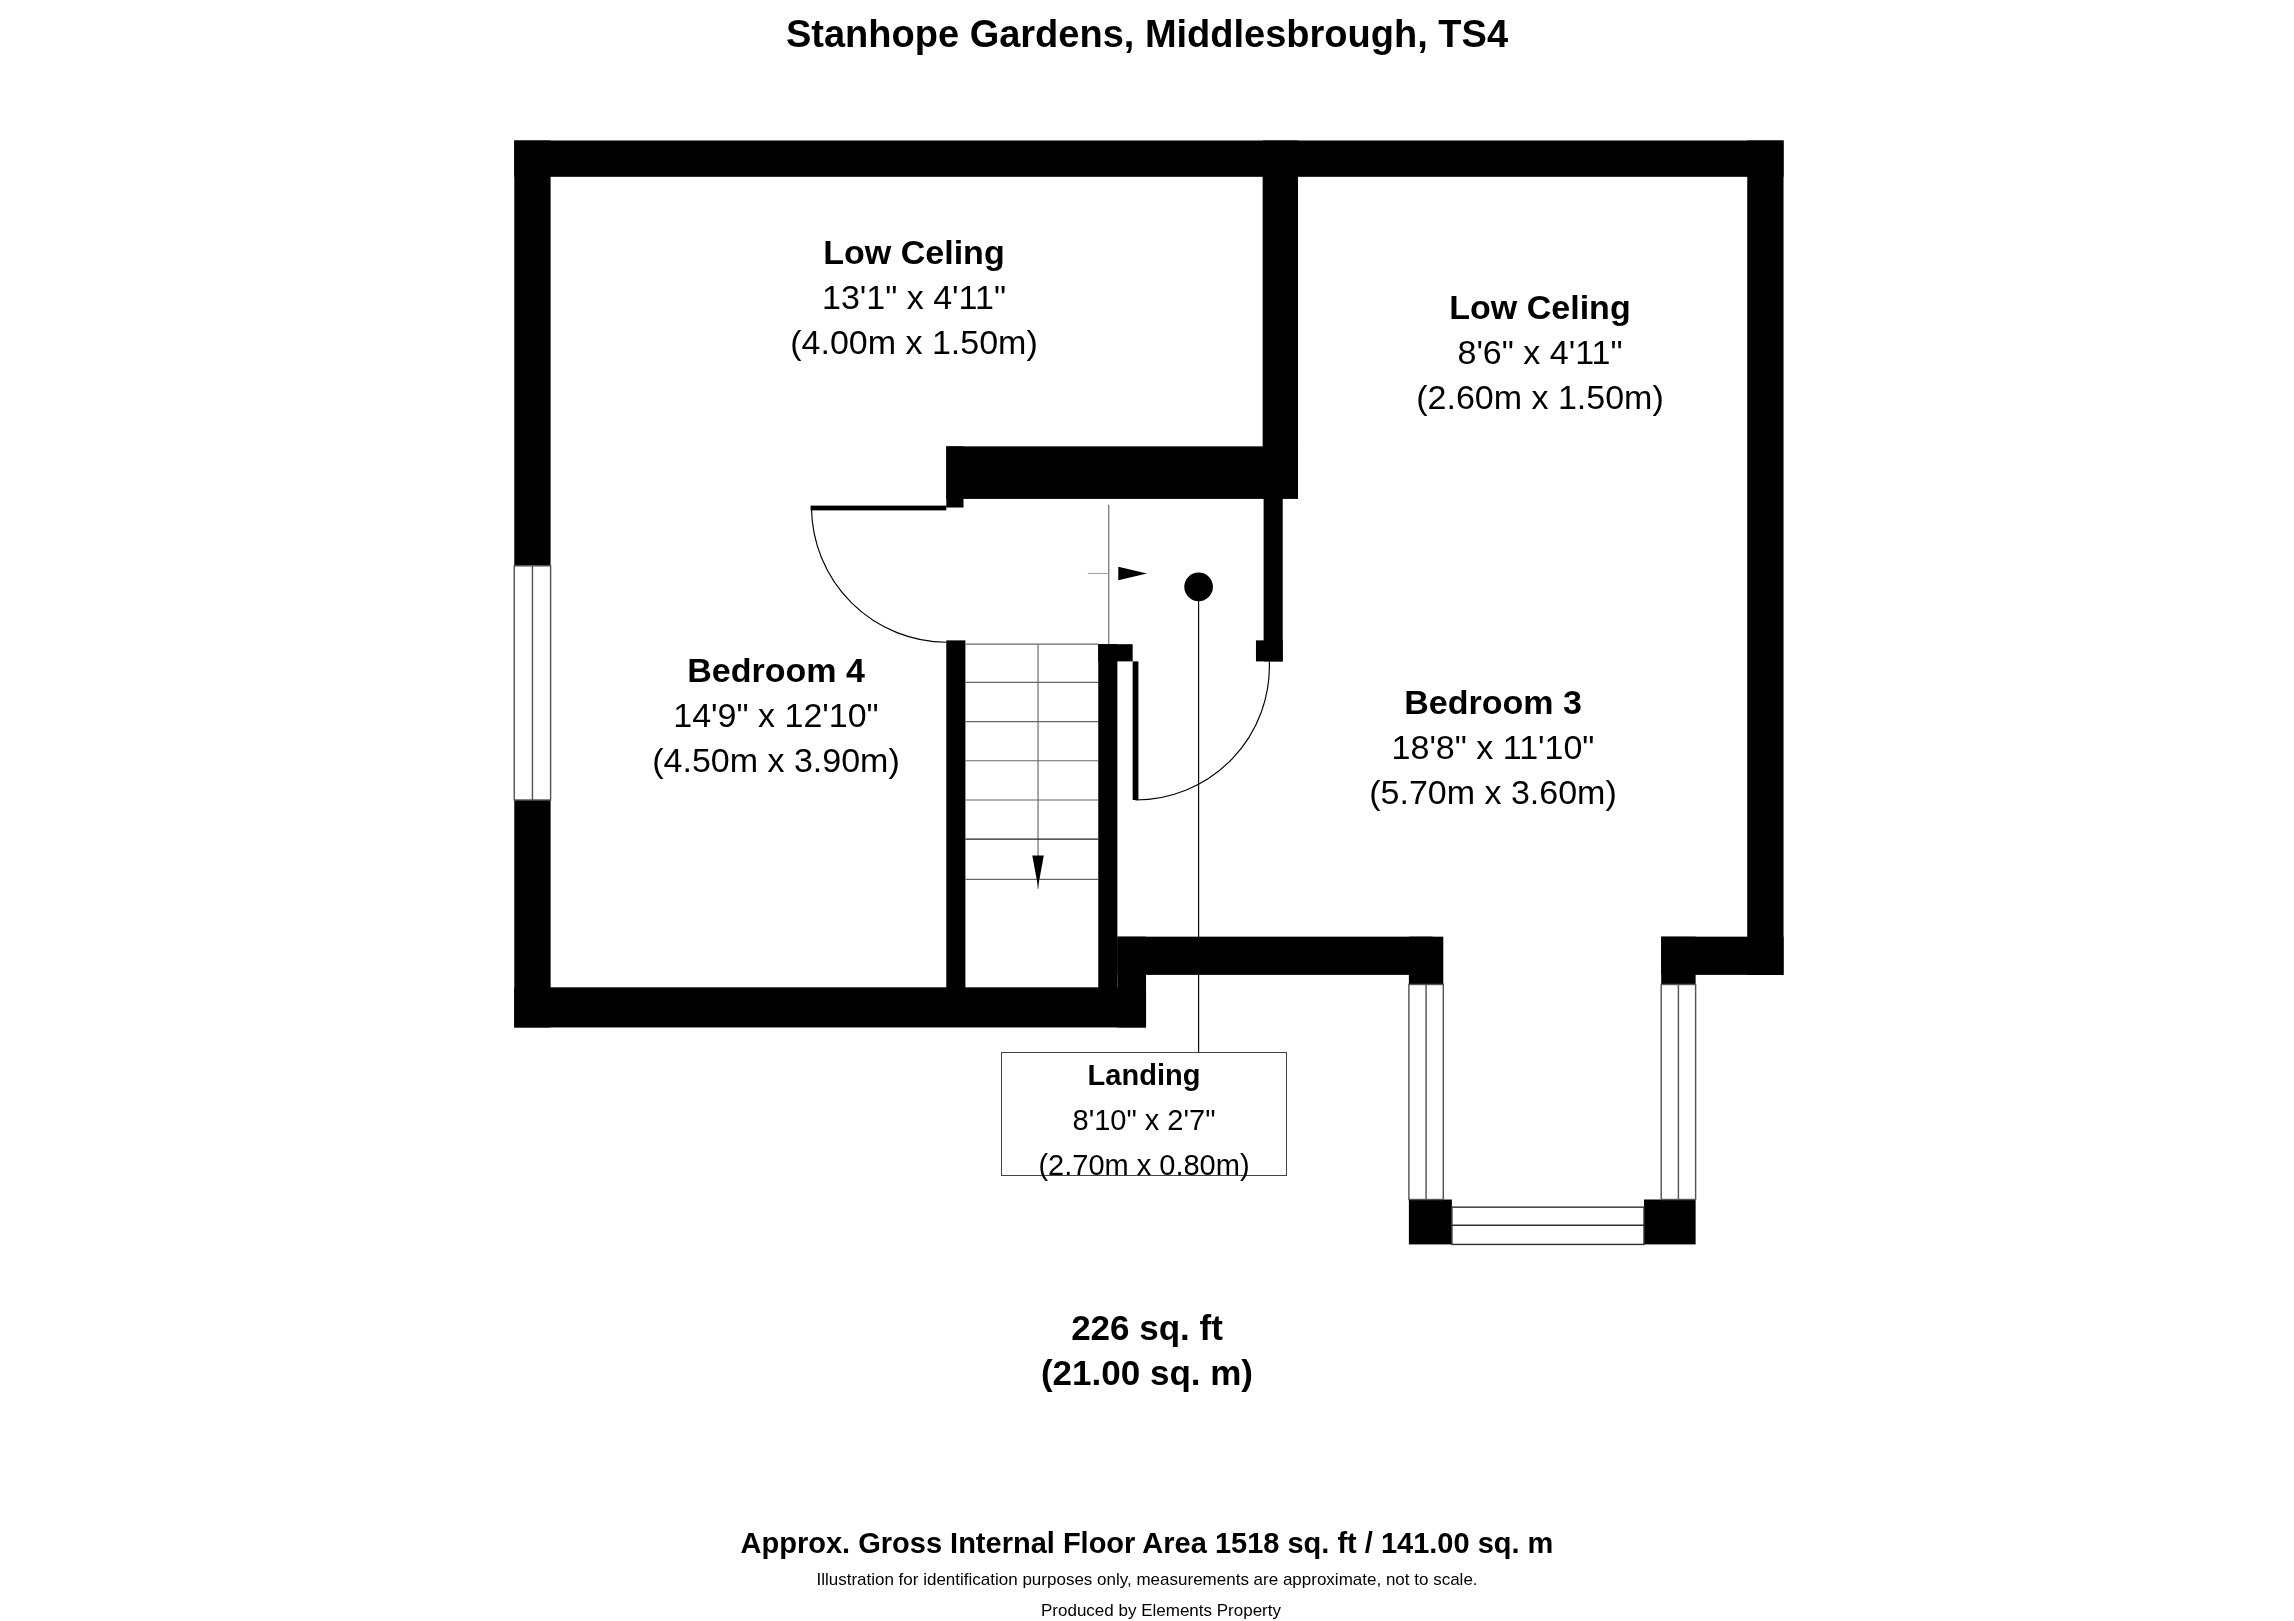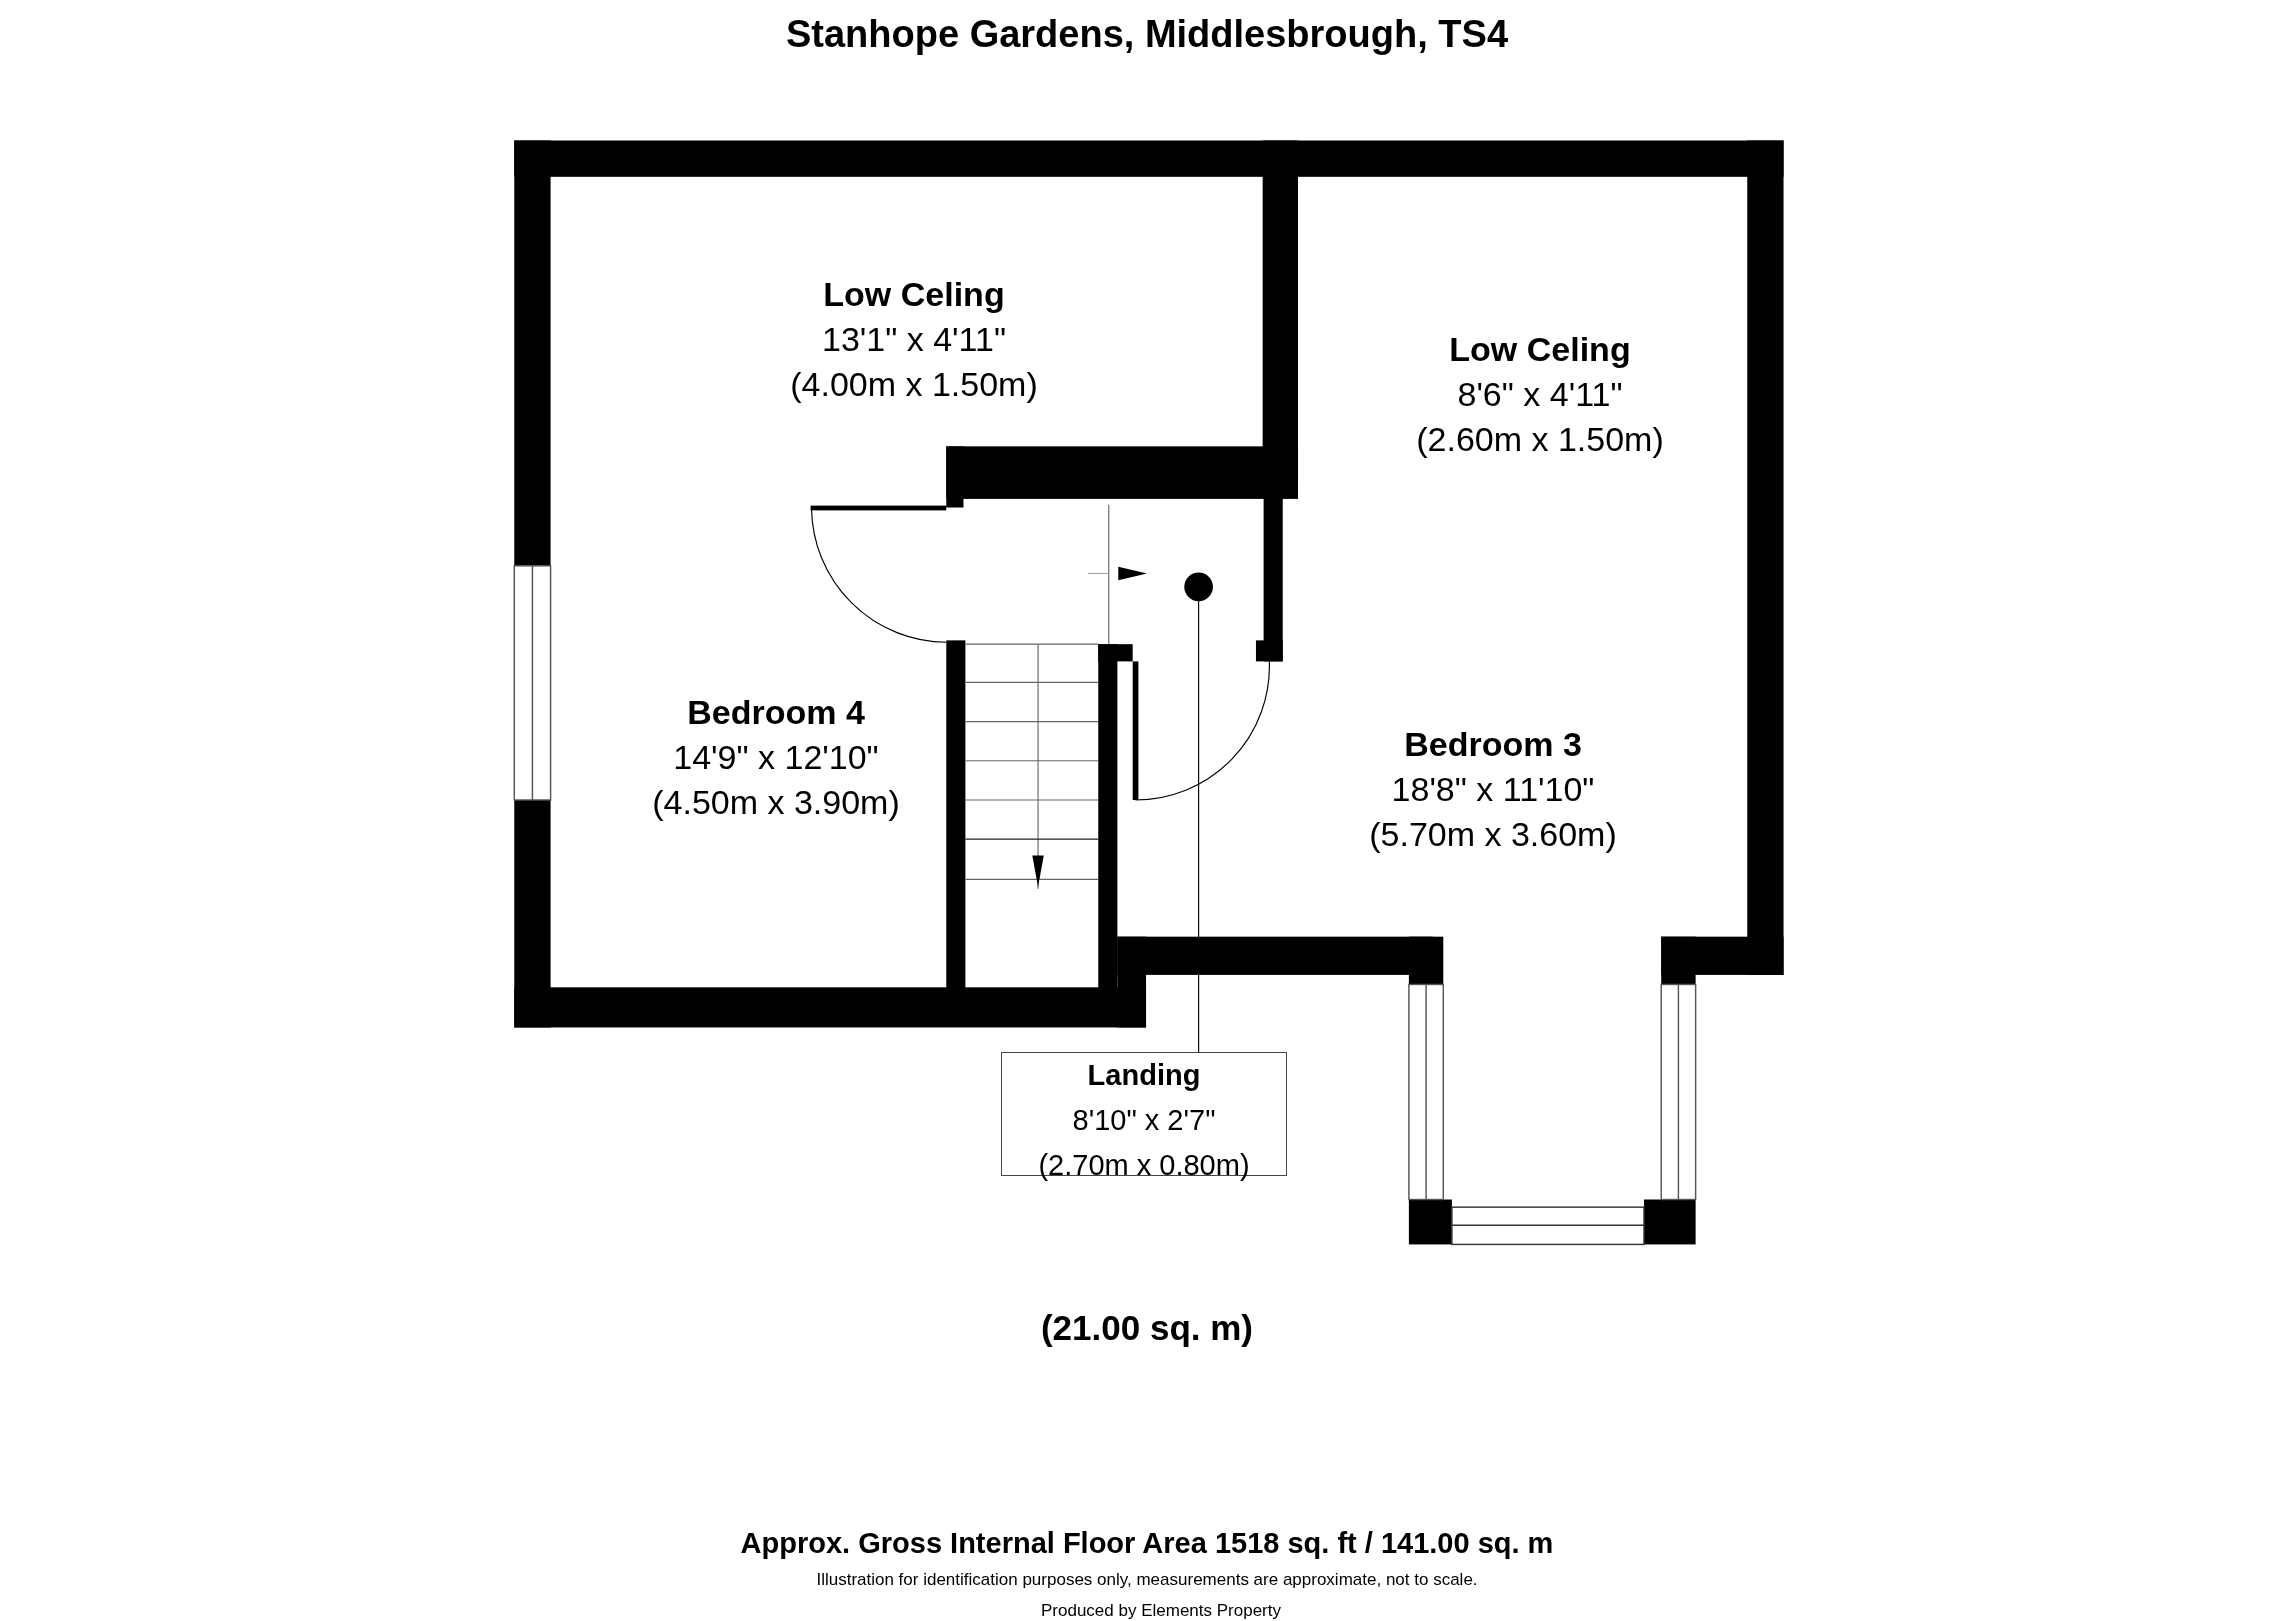--- a/index.html
+++ b/index.html
@@ -1,19 +1,19 @@
 <!DOCTYPE html>
 <html><head>
   <meta charset="utf-8">
   <style>
     html, body { margin: 0; padding: 0; background: #ffffff; }
     body { width: 2294px; height: 1621px; position: relative; overflow: hidden; font-family: "Liberation Sans", sans-serif; color: #000; }
     .page-title { position: absolute; left: 0; width: 2294px; top: 13.4px; text-align: center; font-weight: bold; font-size: 38px; }
     svg.plan { position: absolute; left: 0; top: 0; }
-    .room-label { position: absolute; text-align: center; font-size: 34px; line-height: 45px; transform: translateX(-50%); white-space: nowrap; margin-top: 42px; }
+    .room-label { position: absolute; text-align: center; font-size: 34px; line-height: 45px; transform: translateX(-50%); white-space: nowrap; }
     .room-label .name { font-weight: bold; }
     .landing-box { position: absolute; left: 1001px; top: 1052px; width: 286px; height: 124px; border: 1.4px solid #444; background: #fff; box-sizing: border-box; text-align: center; font-size: 29px; line-height: 45px; }
     .landing-box .name { font-weight: bold; }
     .floor-summary { position: absolute; left: 0; width: 2294px; top: 1305px; text-align: center; font-weight: bold; font-size: 35px; line-height: 45px; }
     .gross { position: absolute; left: 0; width: 2294px; top: 1527px; text-align: center; font-weight: bold; font-size: 29px; }
     .disclaimer { position: absolute; left: 0; width: 2294px; top: 1570px; text-align: center; font-size: 17px; }
     .producer { position: absolute; left: 0; width: 2294px; top: 1601px; text-align: center; font-size: 17px; padding-left: 14px; }
   </style>
 </head>
 <body>
@@ -129,19 +129,20 @@
   <div>(5.70m x 3.60m)</div>
 </div>
 
 <div class="landing-box">
   <div class="name">Landing</div>
   <div>8'10" x 2'7"</div>
   <div>(2.70m x 0.80m)</div>
 </div>
 
 <div class="floor-summary">
+  <div>226 sq. ft</div>
   <div>(21.00 sq. m)</div>
 </div>
 
 <div class="gross">Approx. Gross Internal Floor Area 1518 sq. ft / 141.00 sq. m</div>
 <div class="disclaimer">Illustration for identification purposes only, measurements are approximate, not to scale.</div>
 <div class="producer">Produced by Elements Property</div>
 
 
 </body></html>

